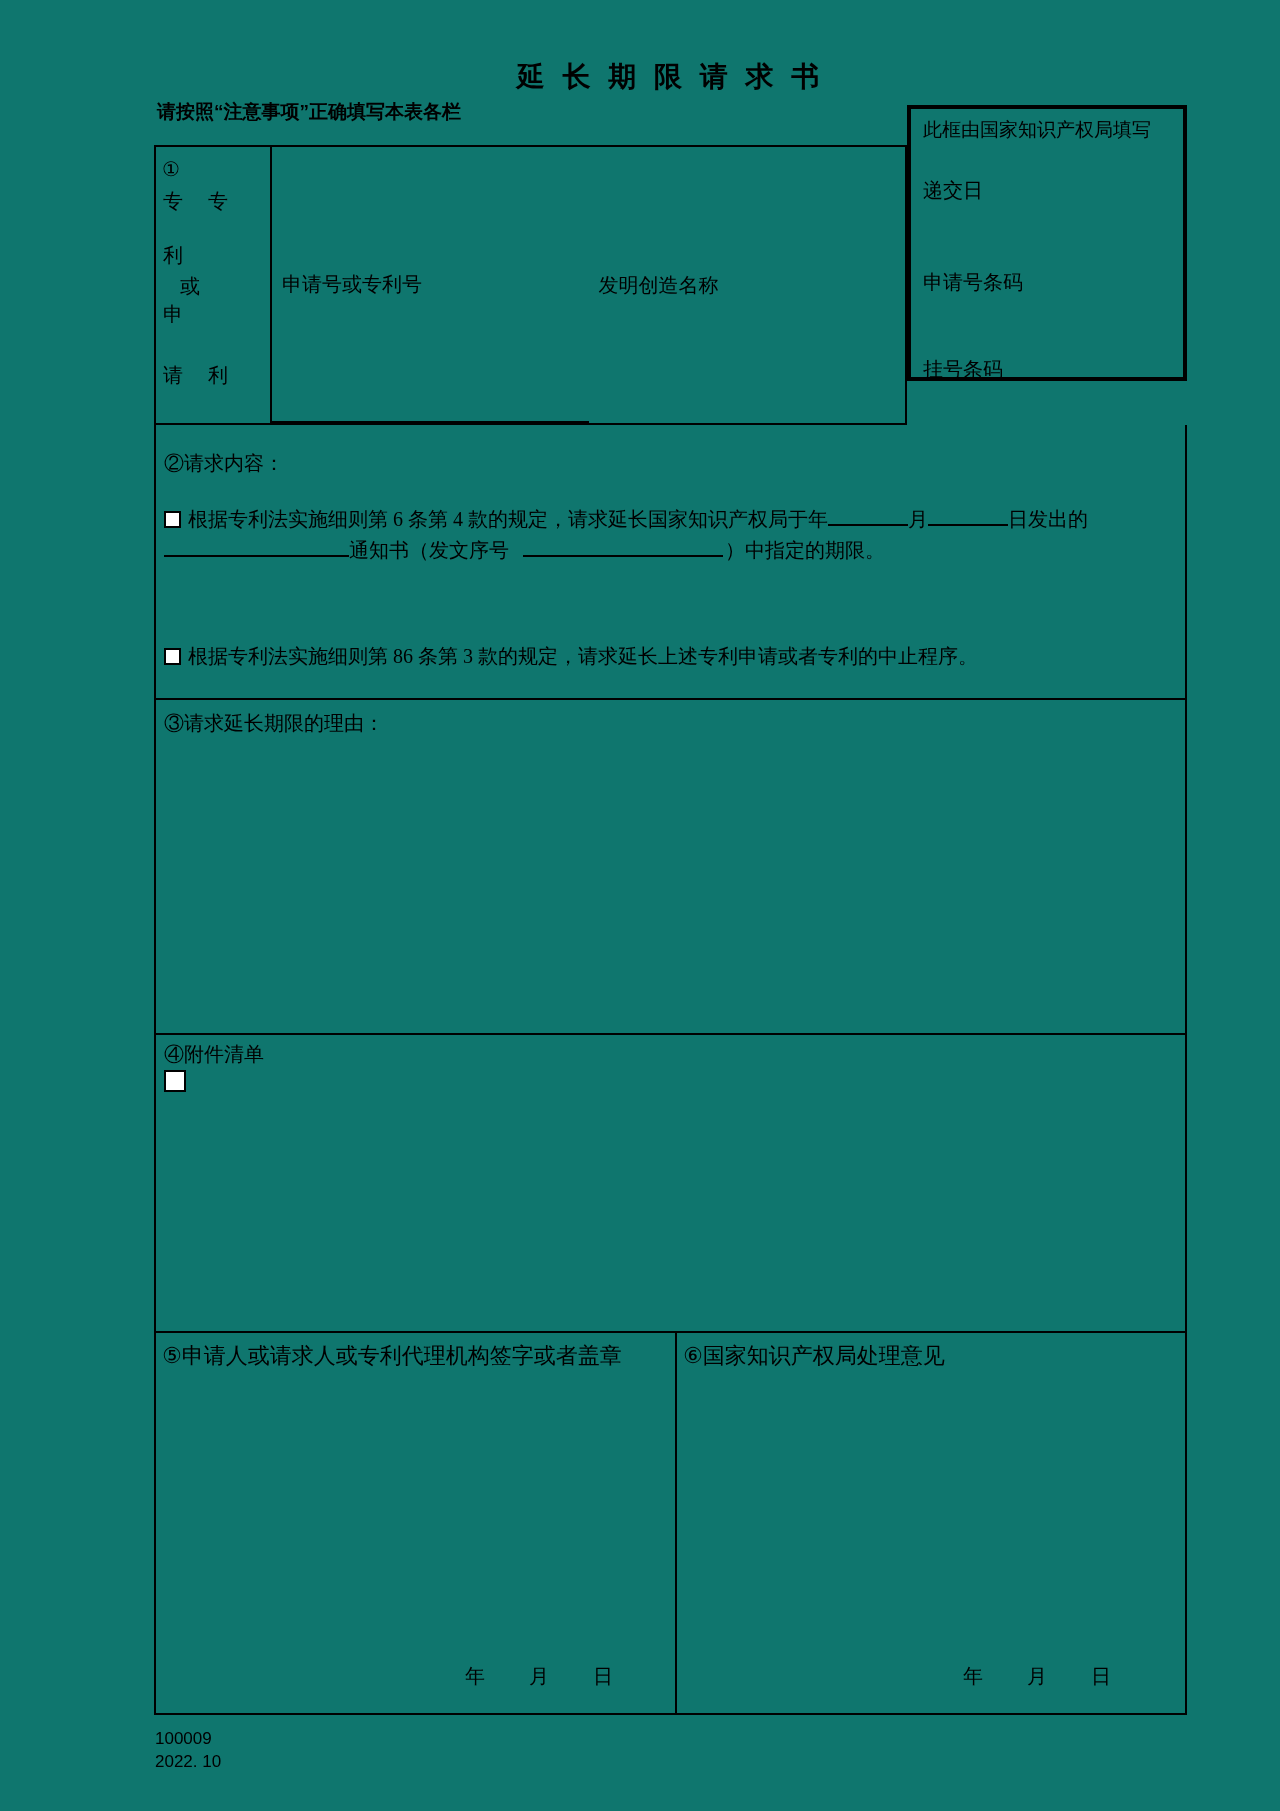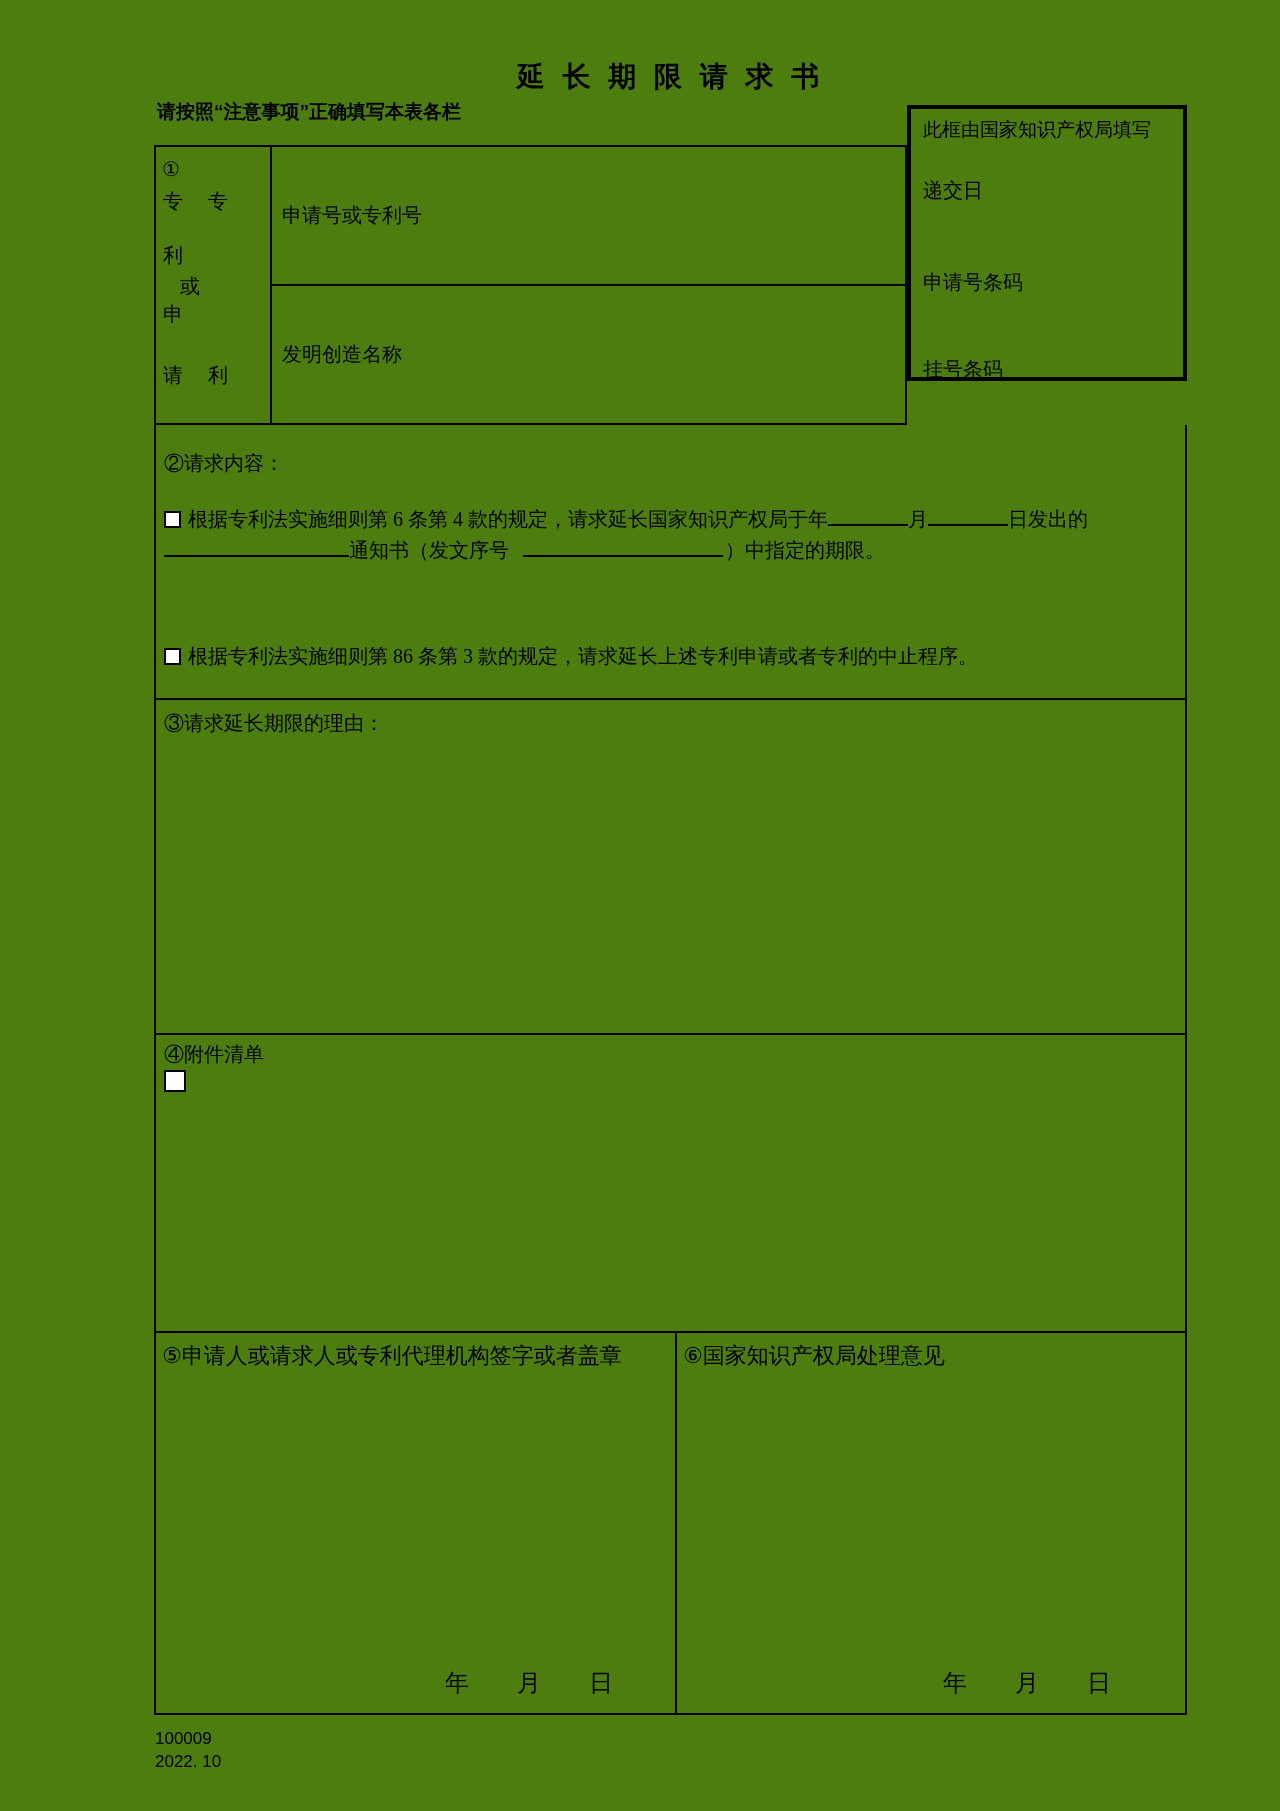--- a/index.html
+++ b/index.html
@@ -1,31 +1,31 @@
 <!DOCTYPE html>
 <html><head>
 <meta charset="utf-8">
 <style>
   html,body{margin:0;padding:0;background:#fff;}
-  .page{position:relative;width:1280px;height:1811px;background:#4d7c0f;overflow:hidden;
+  .page{position:relative;width:1280px;height:1811px;background:#0f766e;overflow:hidden;
         font-family:"Liberation Serif","DejaVu Serif",serif;color:#000;}
   .abs{position:absolute;}
   
   .title{position:absolute;left:154px;top:58px;width:1033px;text-align:center;
          font-family:"Liberation Sans","DejaVu Sans",sans-serif;
          font-weight:bold;font-size:28px;letter-spacing:5px;white-space:pre;}
   .notice{position:absolute;left:157px;top:99px;
           font-family:"Liberation Sans","DejaVu Sans",sans-serif;
           font-weight:bold;font-size:19px;}
   
   .sec1{position:absolute;left:154px;top:145px;width:753px;height:280px;
         border:2px solid #000;box-sizing:border-box;display:flex;}
   .sec1-label{width:114px;border-right:2px solid #000;position:relative;flex:none;}
   .sec1-label span{position:absolute;font-size:20px;line-height:22px;}
-  .sec1-fields{flex:1;display:flex;flex-direction:column;}
+  .sec1-fields{flex:1;display:flex;flex-direction:row;}
   .sec1-row{flex:1;border-bottom:2px solid #000;display:flex;align-items:center;
             padding-left:10px;font-size:20px;}
   .sec1-row:last-child{border-bottom:none;}
   
   .office-box{position:absolute;left:907px;top:105px;width:280px;height:276px;
               border:4px solid #000;box-sizing:border-box;}
   .office-box .item{position:absolute;left:12px;font-size:20px;white-space:nowrap;}
   .office-box .hdr{top:8px;font-size:19px;}
   
   .secbox{position:absolute;left:154px;width:1033px;border:2px solid #000;border-top:none;
@@ -42,21 +42,21 @@
   .cbx.big{width:22px;height:22px;margin:0;}
   .blank{display:inline-block;height:20px;border-bottom:2px solid #000;vertical-align:baseline;}
   .w80{width:80px;}
   .w185{width:185px;}
   .w200{width:200px;margin-left:14px;margin-right:2px;}
   
   .cell5{width:519px;border-right:2px solid #000;position:relative;flex:none;}
   .cell6{flex:1;position:relative;}
   .cell-head{position:absolute;left:6px;top:8px;font-size:22px;
              font-family:"Liberation Sans","DejaVu Sans",sans-serif;white-space:nowrap;}
-  .dateline{position:absolute;bottom:14px;right:0;font-size:24px;letter-spacing:12px;white-space:pre;text-align:center;}
+  .dateline{position:absolute;bottom:23px;right:0;font-size:20px;letter-spacing:12px;white-space:pre;text-align:center;}
   .cell5 .dateline{padding-right:50px;}
   .cell6 .dateline{padding-right:62px;}
   .fillarea{position:absolute;left:2px;right:2px;bottom:2px;}
   
   .footer{position:absolute;left:155px;top:1727px;
           font-family:"Liberation Sans","DejaVu Sans",sans-serif;
           font-size:17px;line-height:23px;}
 </style>
 </head>
 <body>

